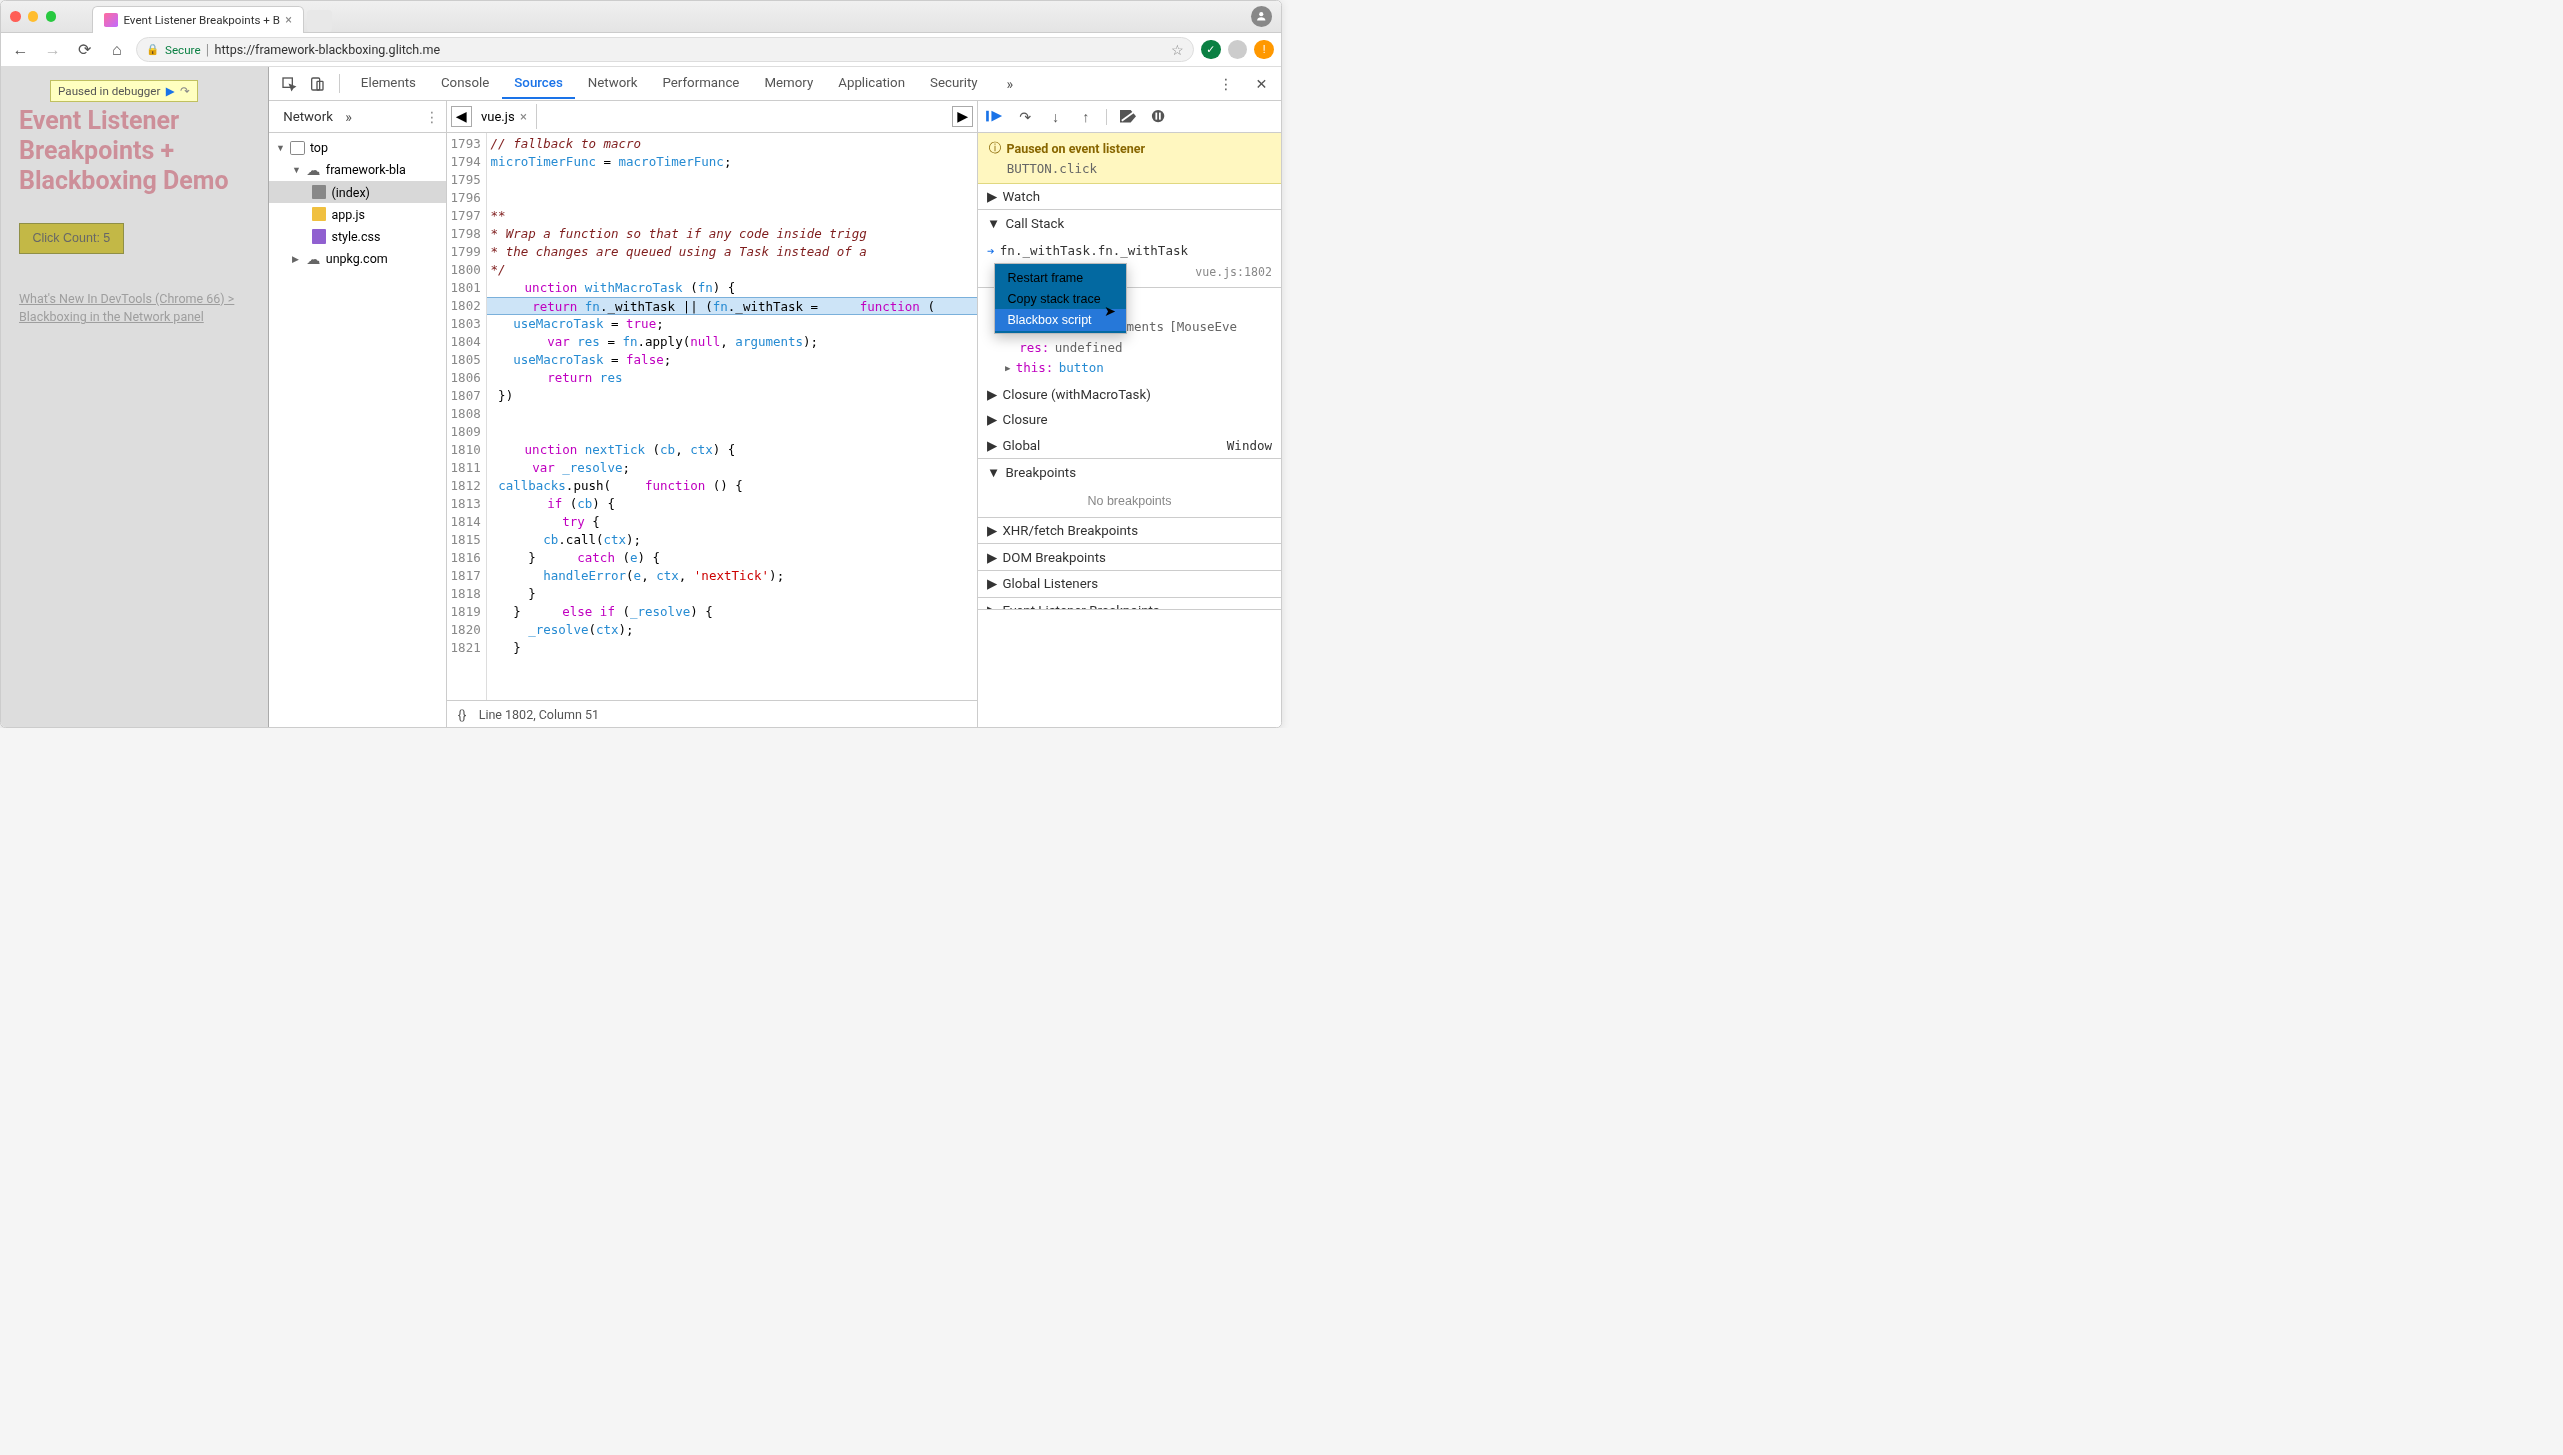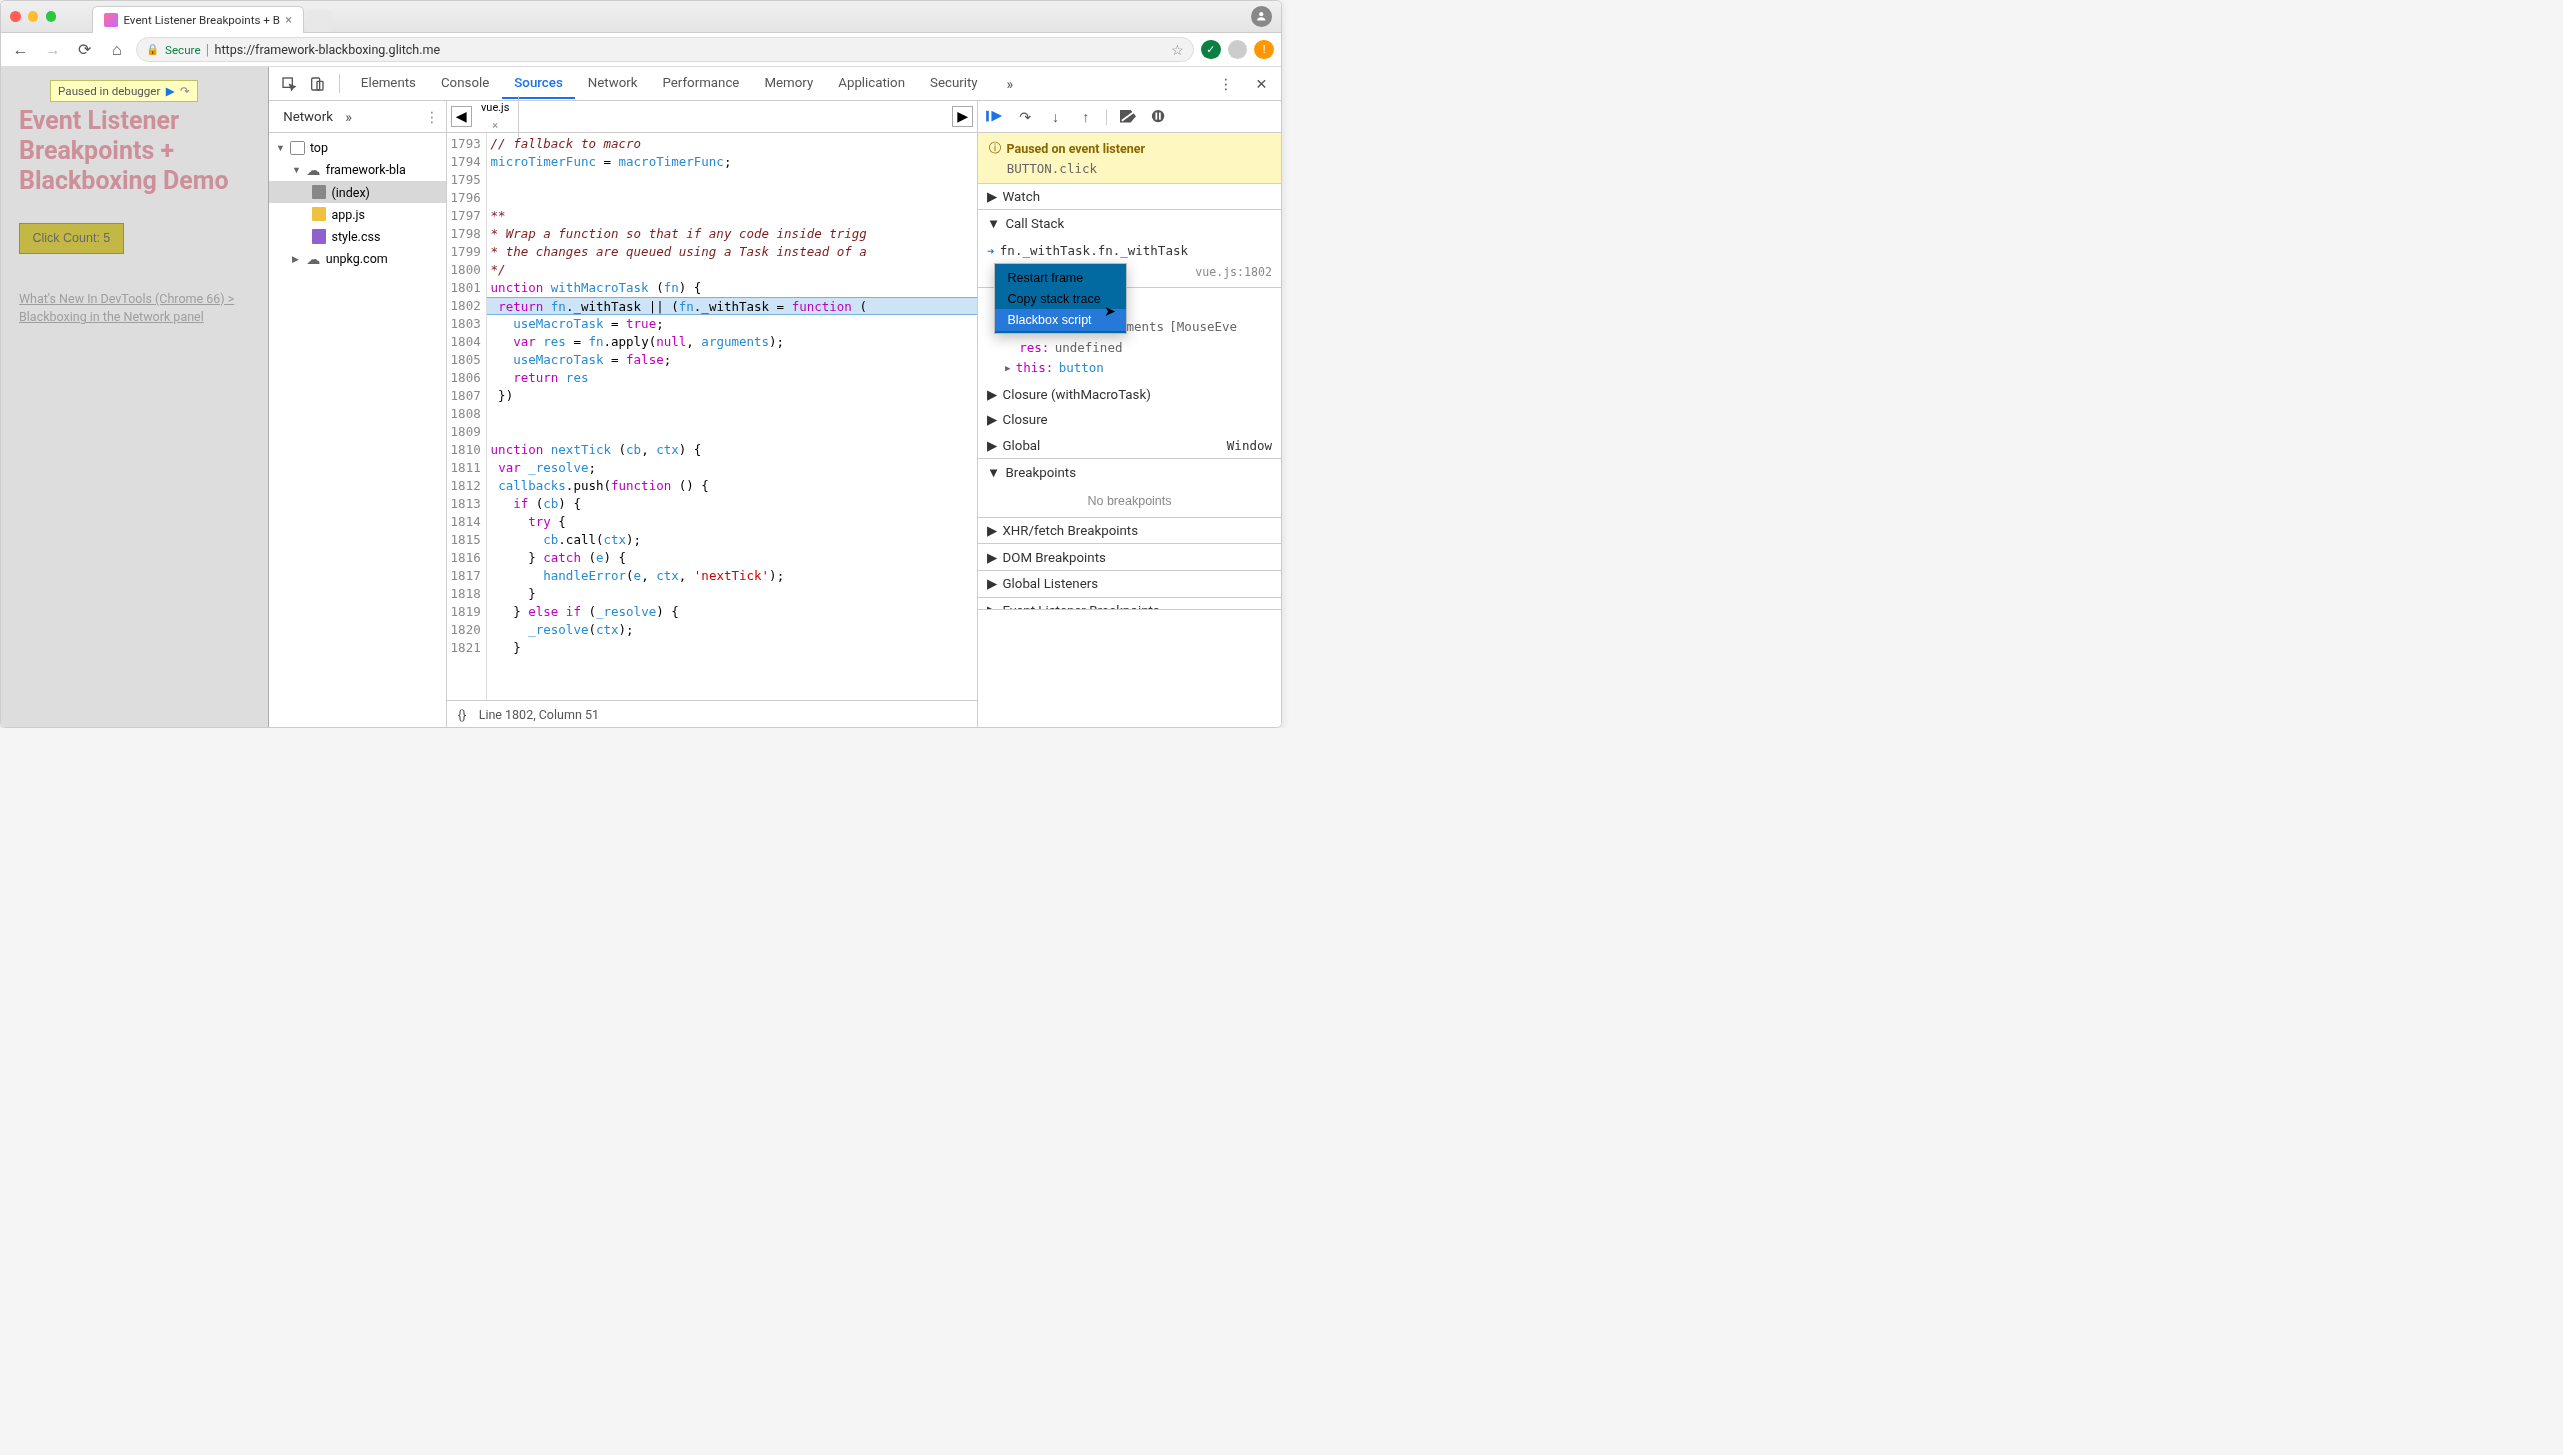--- a/index.html
+++ b/index.html
@@ -57,32 +57,32 @@
 .tree-expand { color: #666; font-size: 9px; width: 9px; }
 .file-icon { width: 14.2px; height: 14.2px; display: inline-flex; align-items: center; justify-content: center; font-size: 10.7px; }
 .fi-window { border: 0.9px solid #888; border-radius: 1.8px; }
 .fi-cloud::before { content: "☁"; color: #666; font-size: 14.2px; }
 .fi-doc { background: #888; border-radius: 0.9px; }
 .fi-js { background: #f0c040; border-radius: 0.9px; }
 .fi-css { background: #9060d0; border-radius: 0.9px; }
 .sources-mid { flex: 1; display: flex; flex-direction: column; border-right: 0.9px solid #ccc; min-width: 0; }
 .file-tabs { height: 32px; border-bottom: 0.9px solid #ccc; display: flex; align-items: center; padding: 0 3.6px; }
 .ft-nav { width: 21.4px; height: 21.4px; border: 0.9px solid #aaa; display: flex; align-items: center; justify-content: center; cursor: pointer; }
-.file-tab { display: flex; align-items: center; padding: 5.3px 9px; font-size: 11px; gap: 5.3px; border-right: 0.9px solid #ccc; flex-direction: column; }
+.file-tab { display: flex; align-items: center; padding: 5.3px 9px; font-size: 13px; gap: 5.3px; border-right: 0.9px solid #ccc; }
 .ft-close { color: #888; cursor: pointer; }
 .ft-play { margin-left: auto; width: 21.4px; height: 21.4px; border: 0.9px solid #aaa; display: flex; align-items: center; justify-content: center; cursor: pointer; }
 .code-area { flex: 1; display: flex; overflow: hidden; font-family: Menlo, Monaco, monospace; font-size: 12.5px; line-height: 18px; }
 .gutter { background: #fff; border-right: 0.9px solid #ddd; text-align: right; color: #888; padding: 1.8px 5.3px 1.8px 3.6px; user-select: none; }
 .gutter .gl { height: 18px; }
 .code-lines { flex: 1; padding: 1.8px 0; overflow: hidden; white-space: pre; }
 .code-lines .cl { height: 18px; padding: 0 3.6px; }
 .cl.highlight { background: #cde4f7; border-top: 0.9px solid #7ab0db; border-bottom: 0.9px solid #7ab0db; }
 .tok-comment { color: #7f1d1d; font-style: italic; }
 .tok-fn { color: #268bd2; }
-.tok-kw { color: #c000c0; }
+.tok-kw { color: #c000c0; margin-left: 34px; }
 .tok-var { color: #268bd2; }
 .tok-str { color: #c00; }
 .tok-bool { color: #c000c0; }
 .status-bar { height: 27px; border-top: 0.9px solid #ccc; display: flex; align-items: center; padding: 0 10.7px; gap: 12.5px; color: #555; font-size: 12.5px; }
 .sources-right { width: 303px; display: flex; flex-direction: column; }
 .debug-controls { height: 32px; border-bottom: 0.9px solid #ccc; display: flex; align-items: center; padding: 0 7.1px; gap: 10.7px; }
 .dc-btn { width: 19.6px; height: 19.6px; display: flex; align-items: center; justify-content: center; cursor: pointer; color: #555; }
 .dc-resume { color: #1a73e8; }
 .paused-msg { background: #fff7c0; border-bottom: 0.9px solid #e0d880; padding: 7.1px 10.7px; font-size: 12.5px; }
 .pm-title { color: #886600; display: flex; align-items: center; gap: 5.3px; }

